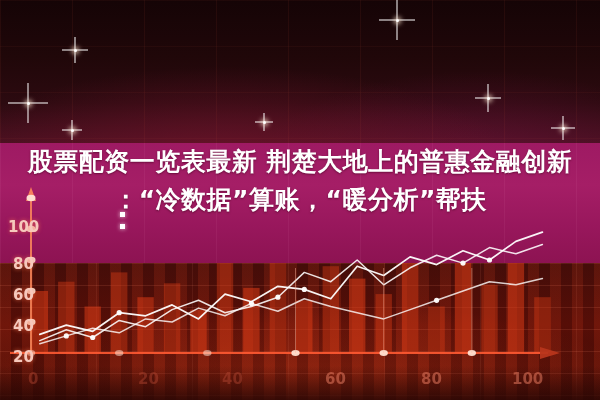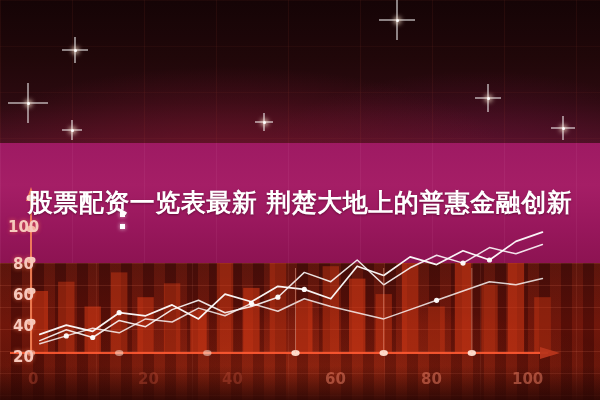--- a/index.html
+++ b/index.html
@@ -37,21 +37,21 @@
     position:absolute;left:0;top:143px;width:600px;height:120px;
     background:linear-gradient(180deg,#9e1a63 0%, #a51e66 35%, #98175c 70%, #8d1352 100%);
   }
   .band-grid{
     position:absolute;left:0;top:0;width:100%;height:100%;opacity:.18;
     background-image:linear-gradient(90deg, rgba(255,170,210,.35) 1px, transparent 1px);
     background-size:72px 100%;
   }
   .title-wrap{
     position:absolute;left:0;top:143px;width:600px;height:120px;
-    display:flex;flex-direction:column;align-items:center;justify-content:center;
+    display:flex;flex-direction:column;align-items:center;justify-content:flex-start;
     z-index:7;
   }
   .title-line{
     color:#ffffff;font-weight:bold;font-size:25px;line-height:38px;letter-spacing:.5px;
     white-space:nowrap;text-shadow:0 1px 2px rgba(60,0,25,.55);
   }
 
   
   .chart{
     position:absolute;left:0;top:263px;width:600px;height:137px;
@@ -228,15 +228,16 @@
     <div class="axis-label dim" style="left:325px;top:227px;">60</div>
     <div class="axis-label dim" style="left:421px;top:227px;">80</div>
     <div class="axis-label dim" style="left:512px;top:227px;">100</div>
   </div>
 
   <div class="legend-dot" style="left:120px;top:212px;"></div>
   <div class="legend-dot" style="left:120px;top:224px;"></div>
 
   <div class="title-wrap">
     <div class="title-line">股票配资一览表最新 荆楚大地上的普惠金融创新</div>
+    <div class="title-line">：“冷数据”算账，“暖分析”帮扶</div>
   </div>
 
 </div>
 
 </body></html>

